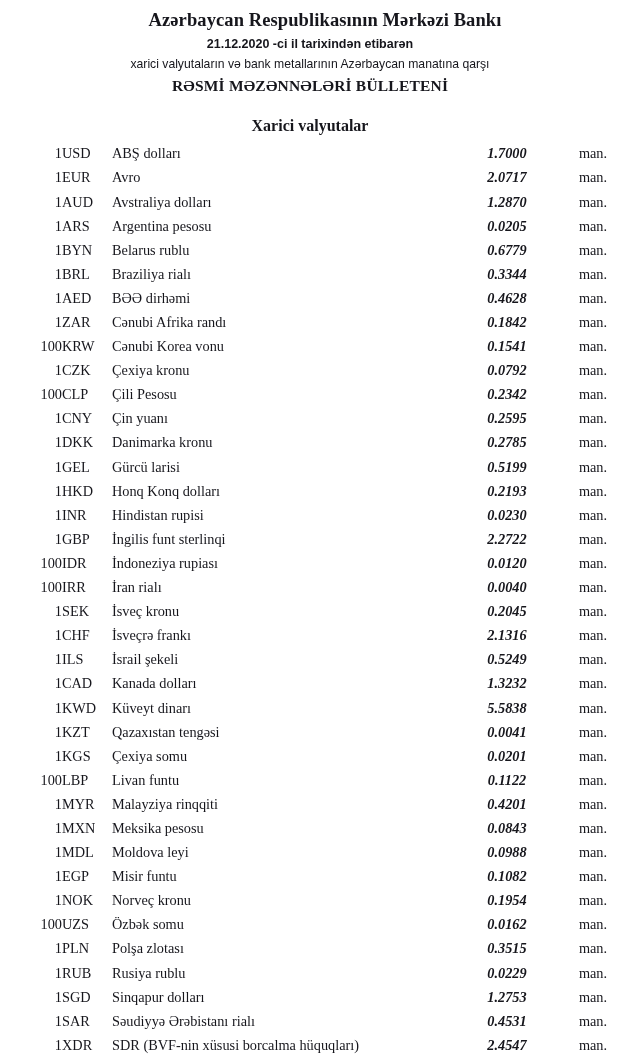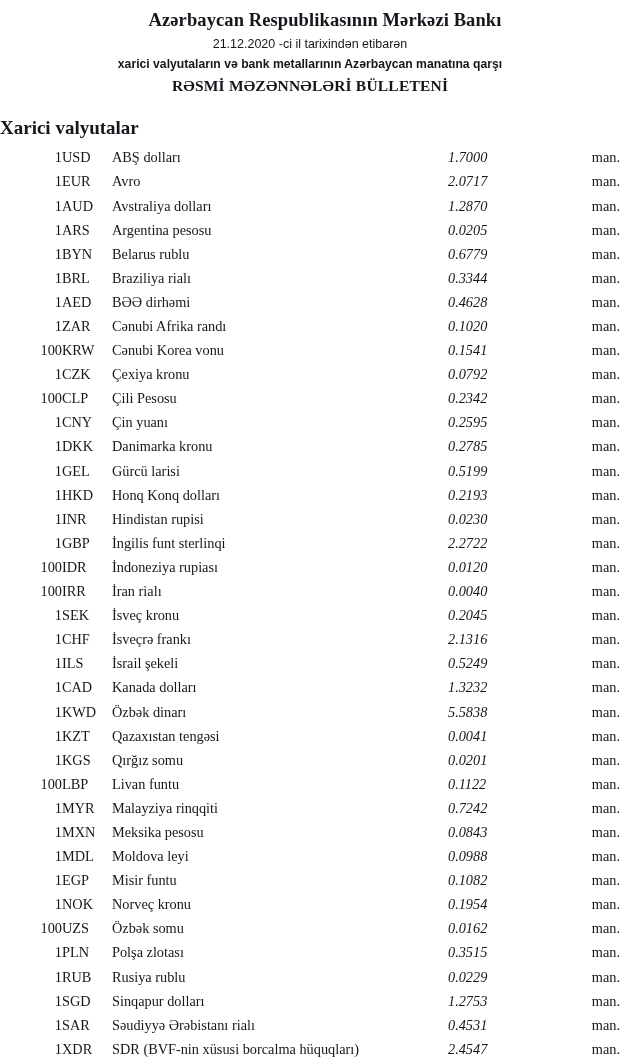--- a/index.html
+++ b/index.html
@@ -26,41 +26,42 @@
     font-family: "Liberation Serif", serif;
     font-weight: bold;
     font-size: 18.5px;
     letter-spacing: 0.1px;
     margin: 0 0 7px 0;
     line-height: 1.1;
     padding-left: 30px;
   }
   .date-line {
     font-family: "Liberation Sans", sans-serif;
-    font-weight: normal;
+    font-weight: bold;
     font-size: 12.5px;
     margin: 0 0 6px 0;
   }
   .subject-line {
     font-family: "Liberation Sans", sans-serif;
-    font-weight: bold;
+    font-weight: normal;
     font-size: 12.2px;
     margin: 0 0 6px 0;
   }
   .bulletin-line {
     font-family: "Liberation Serif", serif;
     font-weight: bold;
     font-size: 15.5px;
     margin: 0 0 4px 0;
     letter-spacing: 0.2px;
   }
   .section-title {
-    font-family: "Liberation Serif", serif;
-    font-weight: bold;
-    font-size: 19px;
+    text-align: center;
+    font-family: "Liberation Serif", serif;
+    font-weight: bold;
+    font-size: 16px;
     margin: 22px 0 10px 0;
   }
   table.rates {
     border-collapse: collapse;
     width: 100%;
     margin: 0;
   }
   table.rates td {
     font-size: 14.3px;
     padding: 0;
@@ -79,30 +80,30 @@
     text-align: left;
     padding-right: 9px;
     font-family: "Liberation Serif", serif;
   }
   td.name {
     font-family: "Liberation Serif", serif;
     padding-left: 0;
   }
   td.value {
     width: 118px;
-    text-align: left;
+    text-align: center;
     font-family: "Liberation Serif", serif;
     font-style: italic;
-    font-weight: normal;
+    font-weight: bold;
     font-size: 13.4px;
     padding-right: 0;
   }
   td.unit {
     width: 54px;
-    text-align: right;
+    text-align: center;
     padding-left: 9px;
     font-family: "Liberation Serif", serif;
     font-size: 13.4px;
   }
 </style>
 </head>
 <body>
 
 <div class="page">
 
@@ -163,21 +164,21 @@
           <td class="qty">1</td>
           <td class="code">AED</td>
           <td class="name">BƏƏ dirhəmi</td>
           <td class="value">0.4628</td>
           <td class="unit">man.</td>
         </tr>
         <tr>
           <td class="qty">1</td>
           <td class="code">ZAR</td>
           <td class="name">Cənubi Afrika randı</td>
-          <td class="value">0.1020</td>
+          <td class="value">0.1842</td>
           <td class="unit">man.</td>
         </tr>
         <tr>
           <td class="qty">100</td>
           <td class="code">KRW</td>
           <td class="name">Cənubi Korea vonu</td>
           <td class="value">0.1541</td>
           <td class="unit">man.</td>
         </tr>
         <tr>
@@ -274,50 +275,50 @@
         <tr>
           <td class="qty">1</td>
           <td class="code">CAD</td>
           <td class="name">Kanada dolları</td>
           <td class="value">1.3232</td>
           <td class="unit">man.</td>
         </tr>
         <tr>
           <td class="qty">1</td>
           <td class="code">KWD</td>
-          <td class="name">Özbək dinarı</td>
+          <td class="name">Küveyt dinarı</td>
           <td class="value">5.5838</td>
           <td class="unit">man.</td>
         </tr>
         <tr>
           <td class="qty">1</td>
           <td class="code">KZT</td>
           <td class="name">Qazaxıstan tengəsi</td>
           <td class="value">0.0041</td>
           <td class="unit">man.</td>
         </tr>
         <tr>
           <td class="qty">1</td>
           <td class="code">KGS</td>
-          <td class="name">Qırğız somu</td>
+          <td class="name">Çexiya somu</td>
           <td class="value">0.0201</td>
           <td class="unit">man.</td>
         </tr>
         <tr>
           <td class="qty">100</td>
           <td class="code">LBP</td>
           <td class="name">Livan funtu</td>
           <td class="value">0.1122</td>
           <td class="unit">man.</td>
         </tr>
         <tr>
           <td class="qty">1</td>
           <td class="code">MYR</td>
           <td class="name">Malayziya rinqqiti</td>
-          <td class="value">0.7242</td>
+          <td class="value">0.4201</td>
           <td class="unit">man.</td>
         </tr>
         <tr>
           <td class="qty">1</td>
           <td class="code">MXN</td>
           <td class="name">Meksika pesosu</td>
           <td class="value">0.0843</td>
           <td class="unit">man.</td>
         </tr>
         <tr>

